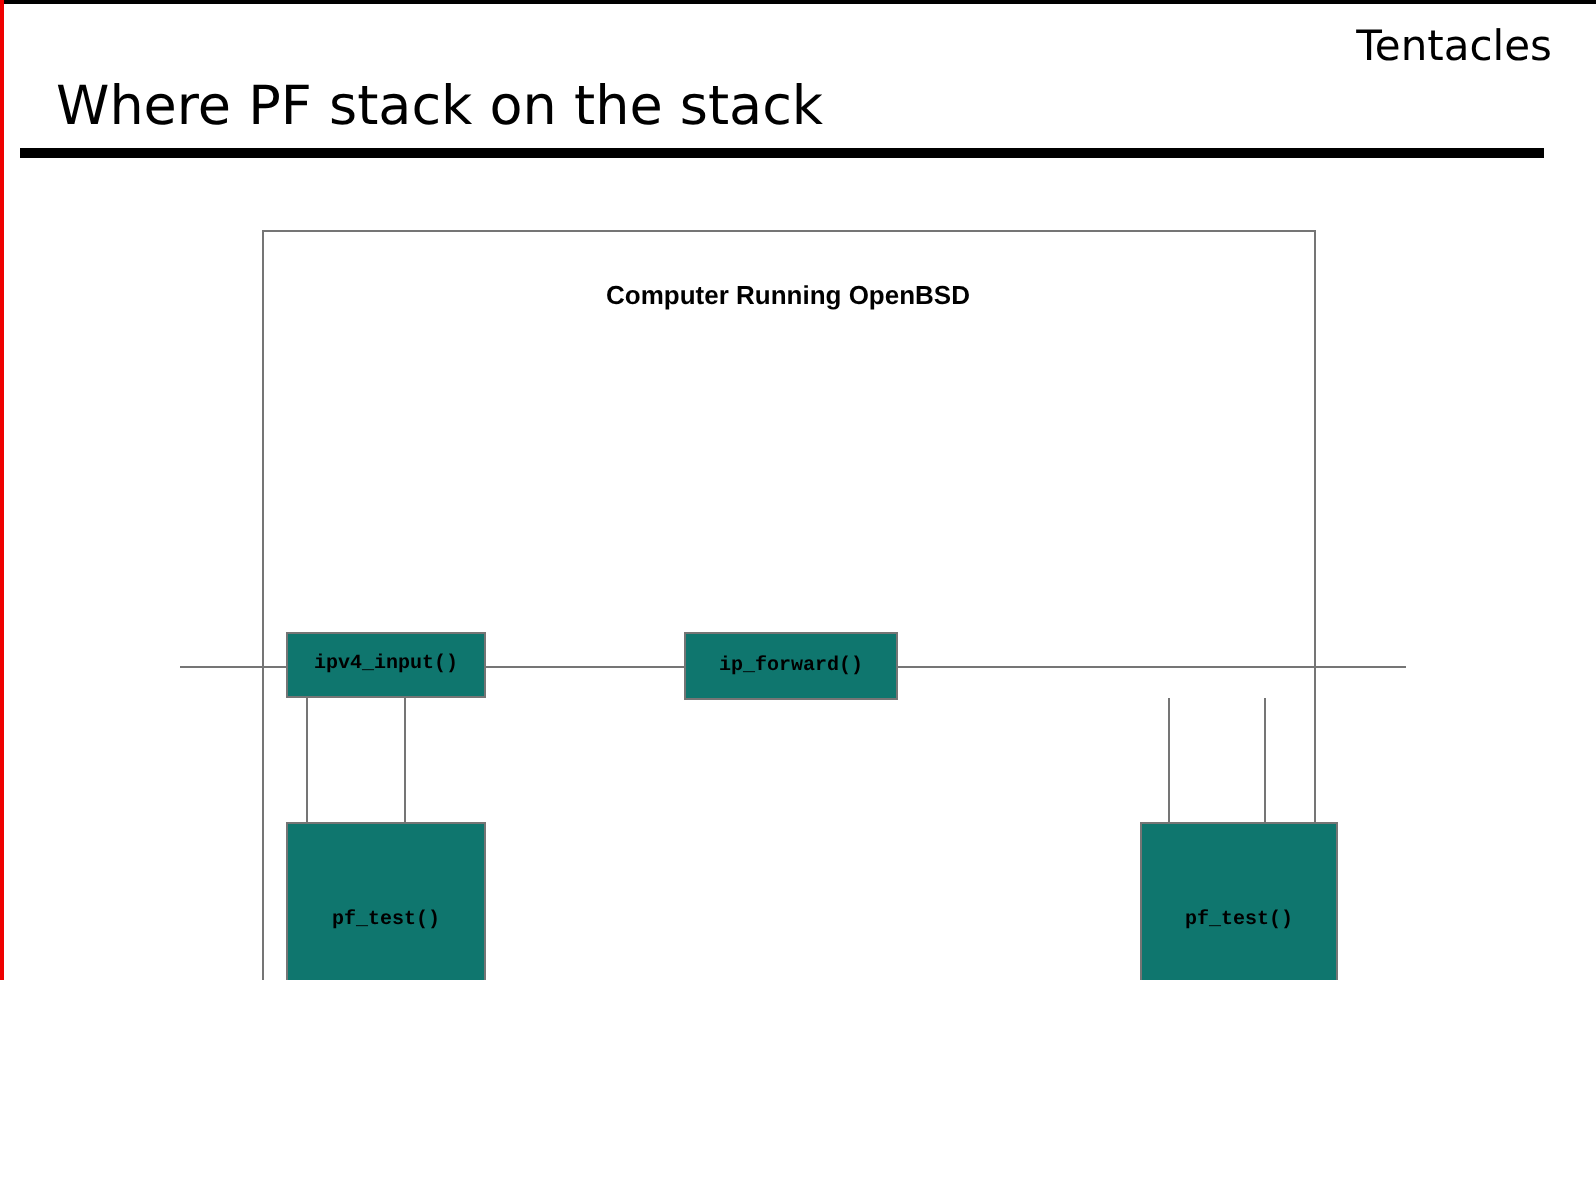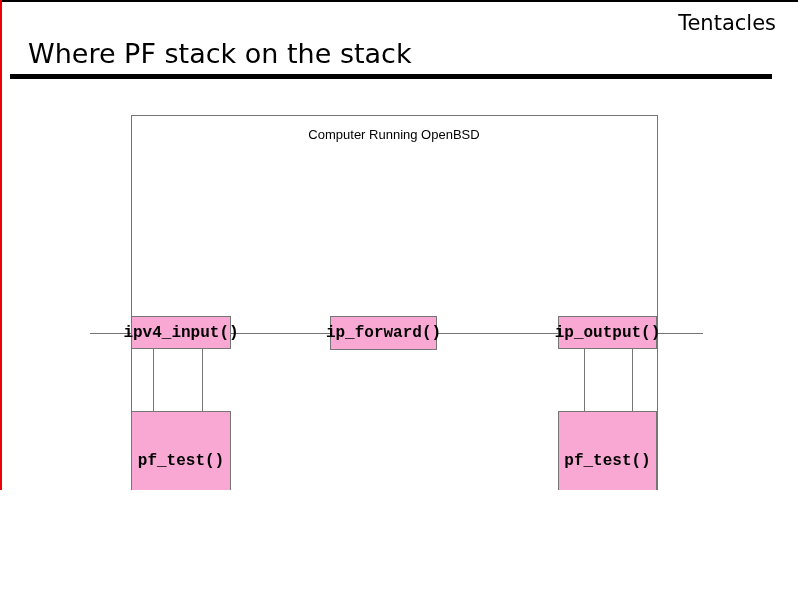--- a/index.html
+++ b/index.html
@@ -56,46 +56,47 @@
   }
   .big-box {
     position: absolute;
     left: 131px; top: 115px;
     width: 525px; height: 395px;
     border: 1px solid #757575;
     background: transparent;
   }
   .container-label {
     position: absolute;
-    left: 131px; top: 127px;
+    left: 131px; top: 140px;
     width: 526px;
     text-align: center;
     font-family: "Liberation Sans", sans-serif;
-    font-weight: normal;
+    font-weight: bold;
     font-size: 13px;
     color: #000000;
   }
   .wire {
     position: absolute;
     left: 90px; top: 333px;
     width: 613px; height: 1px;
     background: #757575;
   }
   .fbox {
     position: absolute;
-    background: #f9a8d4;
+    background: #0f766e;
     border: 1px solid #757575;
     display: flex;
     align-items: center;
     justify-content: center;
     font-family: "Liberation Mono", monospace;
     font-weight: bold;
-    font-size: 16px;
+    font-size: 10px;
     color: #000000;
     white-space: nowrap;
+    margin-left: 12px;
   }
   .box-ipv4   { left: 131px; top: 316px; width: 98px;  height: 31px; }
   .box-ipfwd  { left: 330px; top: 316px; width: 105px; height: 32px; }
   .box-ipout  { left: 558px; top: 316px; width: 97px;  height: 31px; }
   .box-pf-l   { left: 131px; top: 411px; width: 98px;  height: 97px; }
   .box-pf-r   { left: 558px; top: 411px; width: 97px;  height: 97px; }
   .connector {
     position: absolute;
     width: 1px; height: 62px;
     top: 349px;
@@ -123,17 +124,16 @@
   <div class="big-box"></div>
   <div class="container-label">Computer Running OpenBSD</div>
 
   <div class="connector conn-l1"></div>
   <div class="connector conn-l2"></div>
   <div class="connector conn-r1"></div>
   <div class="connector conn-r2"></div>
 
   <div class="fbox box-ipv4">ipv4_input()</div>
   <div class="fbox box-ipfwd">ip_forward()</div>
-  <div class="fbox box-ipout">ip_output()</div>
   <div class="fbox box-pf-l">pf_test()</div>
   <div class="fbox box-pf-r">pf_test()</div>
 
 </div>
 
 </body></html>

